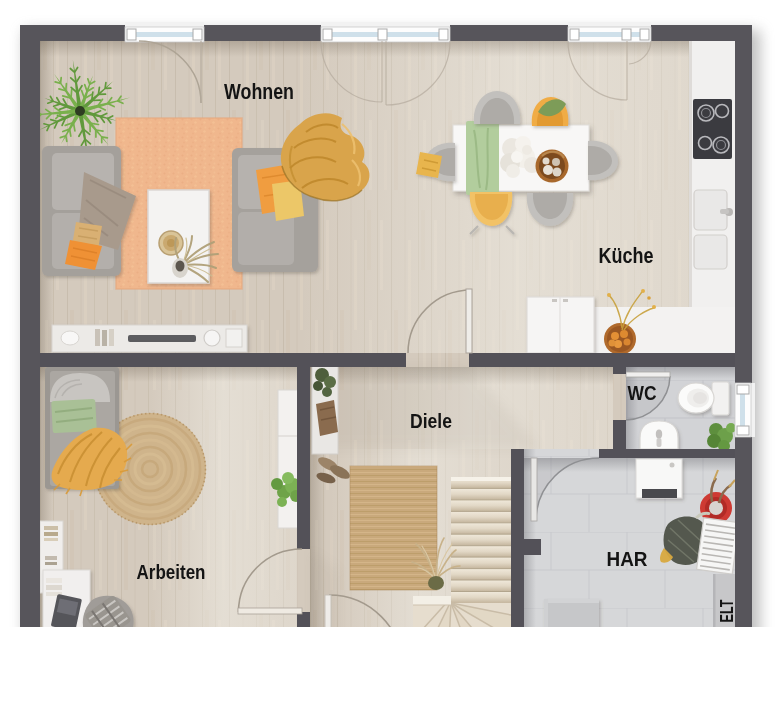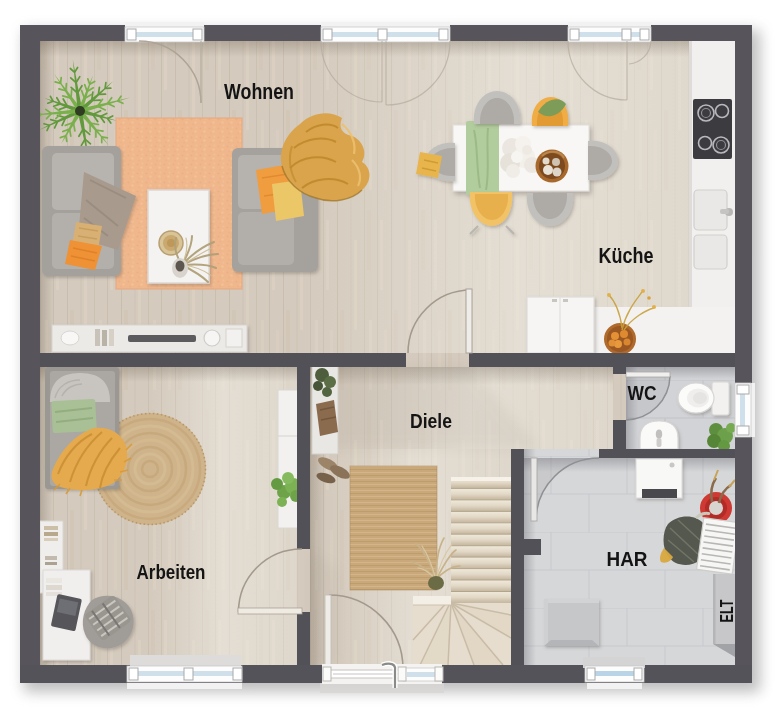--- a/index.html
+++ b/index.html
@@ -1,16 +1,16 @@
 <!DOCTYPE html>
 <html><head>
 <meta charset="utf-8">
 <style>
   html,body{margin:0;padding:0;background:#ffffff;}
-  .page{width:775px;height:709px;position:relative;background:#ffffff;overflow:hidden;border-radius:28px;}
+  .page{width:775px;height:627px;position:relative;background:#ffffff;overflow:hidden;}
   svg{display:block;}
   text{font-family:"Liberation Sans",sans-serif;font-weight:bold;fill:#141414;}
 </style>
 </head>
 <body>
 <div class="page">
 <svg width="775" height="709" viewBox="0 0 775 709">
 <defs>
   <pattern id="wood" width="54" height="200" patternUnits="userSpaceOnUse">
     <rect width="54" height="200" fill="#d4cabd"></rect>

